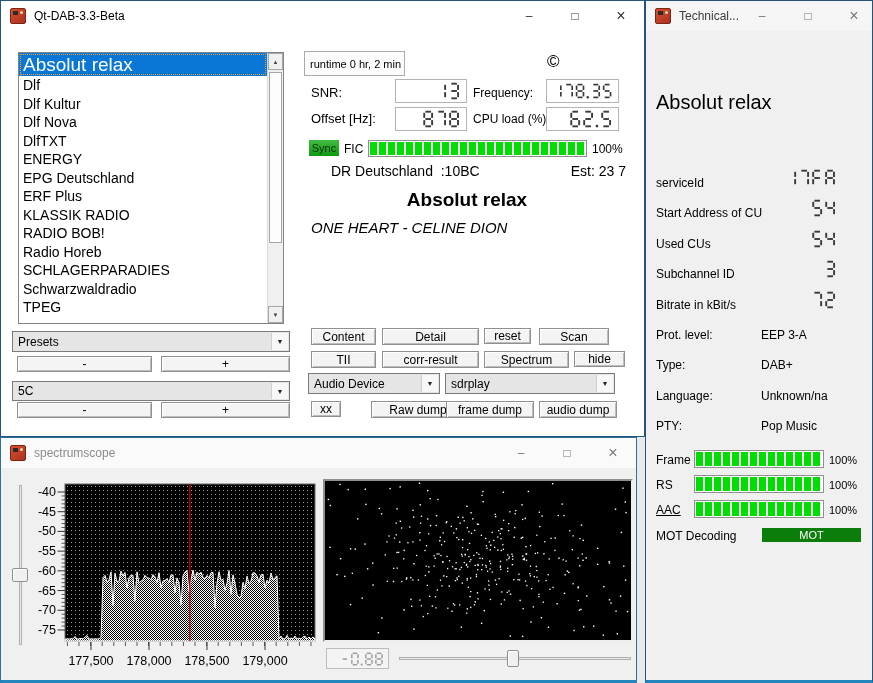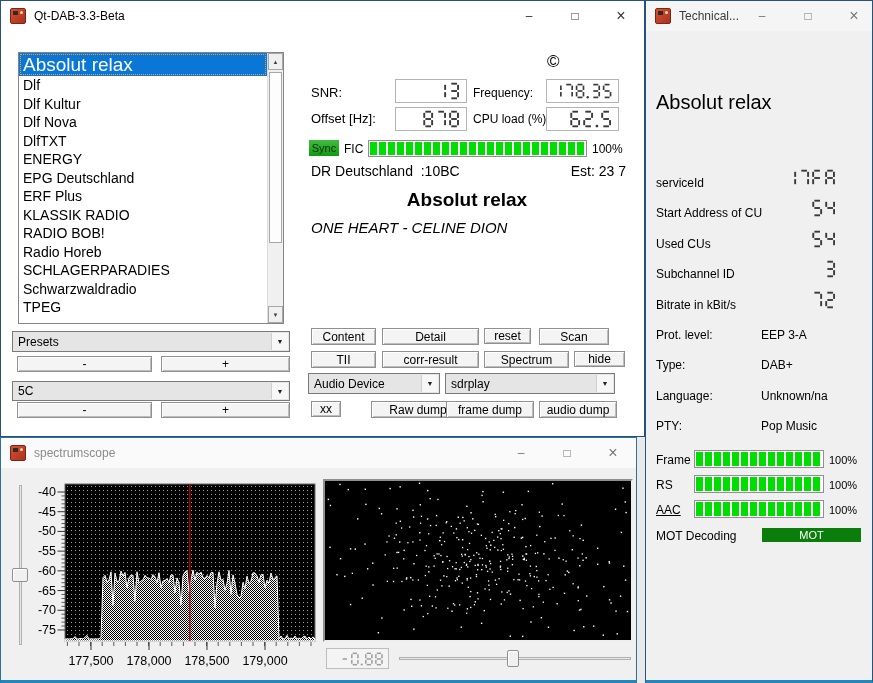--- a/index.html
+++ b/index.html
@@ -50,21 +50,21 @@
 
   .sunken { position:absolute; border:1px solid #ababab; background:#fcfcfc;
             font-size:11px; display:flex; align-items:center; padding:0 5px; white-space:nowrap; }
   .lcdbox { position:absolute; border:1px solid #b4b4b4; background:#fff;
             display:flex; align-items:center; justify-content:flex-end; padding:0 5px; }
   .lcdgray { position:absolute; border:1px solid #bdbdbd; background:#f4f4f4;
              display:flex; align-items:center; justify-content:flex-end; padding:0 4px; }
 
   .lab { position:absolute; white-space:nowrap; }
   .f11 { font-size:11px; } .f12 { font-size:12px; } .f13 { font-size:13px; }
-  .f14 { font-size:14px; } .f15 { font-size:15px; }
+  .f14 { font-size:14px;margin-left:20px; } .f15 { font-size:15px; }
 
   .btn { position:absolute; background:#f4f4f4; border:1px solid #8e9094;
          box-shadow:inset 1px 1px 0 #ffffff, inset -1px -1px 0 #bdbdbd;
          font-size:12px; display:flex; align-items:center; justify-content:center;
          white-space:nowrap; cursor:default; }
   .combo { position:absolute; background:#e5e5e5; border:1px solid #7a7a7a; font-size:12px;
            display:flex; align-items:center; padding-left:5px; }
   .combo .arrow { position:absolute; right:1px; top:1px; bottom:1px; width:17px;
                   display:flex; align-items:center; justify-content:center;
                   font-size:7px; color:#222; background:#f7f7f7; border-left:1px solid #cfcfcf; }
@@ -121,20 +121,21 @@
         <div class="st-row">Schwarzwaldradio</div>
         <div class="st-row">TPEG</div>
       </div>
     <div class="v-scroll">
       <div class="scroll-btn up">▲</div>
       <div class="scroll-thumb"></div>
       <div class="scroll-btn down">▼</div>
     </div>
   </div>
 
+  <div class="sunken" style="left:303px;top:50px;width:101px;height:25px;">runtime 0 hr, 2 min</div>
   <div class="lab" style="left:546px;top:51px;font-size:17px;">©</div>
 
   <div class="lab f13" style="left:310px;top:84px;">SNR:</div>
   <div class="lcdbox" style="left:394px;top:78px;width:72px;height:24px;">
       <svg width="25.9" height="18" viewBox="0 0 23 16">
         <line x1="9" y1="2.5" x2="9" y2="7" stroke="#3a3a3a" stroke-width="1.7"></line>
         <line x1="9" y1="9" x2="9" y2="13.5" stroke="#3a3a3a" stroke-width="1.7"></line>
         <line x1="14.5" y1="1.5" x2="19.5" y2="1.5" stroke="#3a3a3a" stroke-width="1.7"></line>
         <line x1="20.5" y1="2.5" x2="20.5" y2="7" stroke="#3a3a3a" stroke-width="1.7"></line>
         <line x1="14.5" y1="8" x2="19.5" y2="8" stroke="#3a3a3a" stroke-width="1.7"></line>

